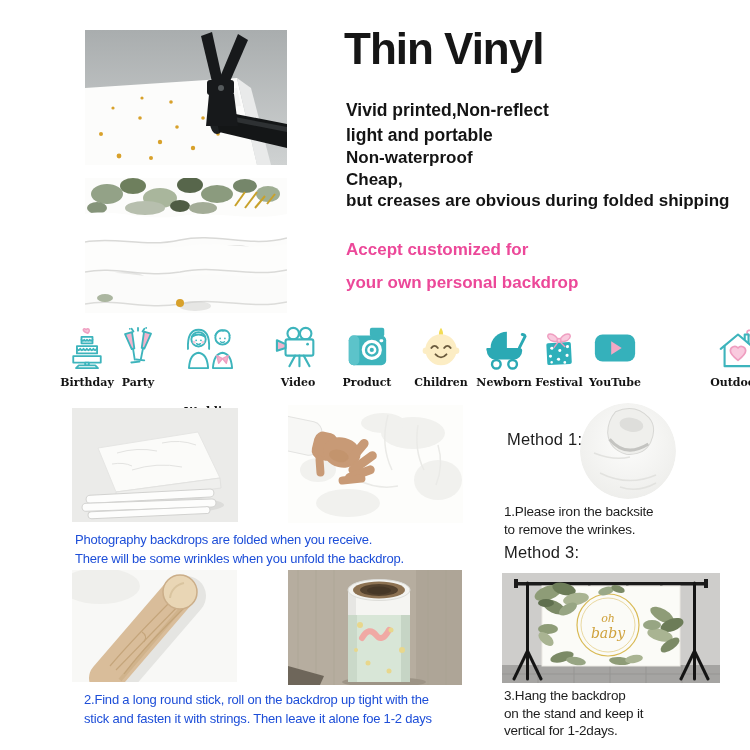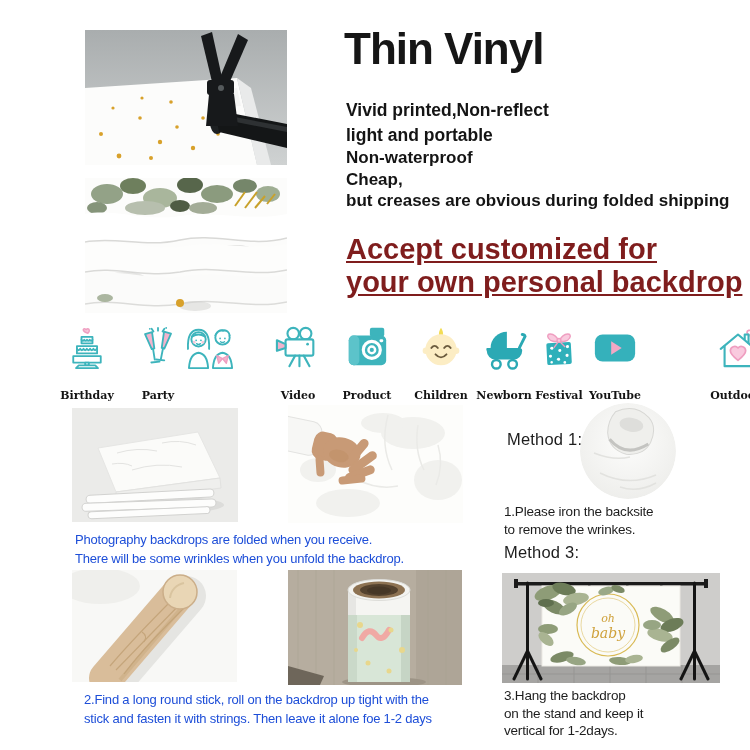--- a/index.html
+++ b/index.html
@@ -9,25 +9,25 @@
   .photo { position:absolute; overflow:hidden; }
   .photo svg { display:block; }
 
   .title { left:344px; top:24px; font-size:44px; font-weight:700; color:#161616; letter-spacing:-1px; }
   .features { left:346px; top:97px; color:#141414; font-weight:700; }
   .feat-l1 { font-size:17.5px; line-height:26px; }
   .feat-l2 { font-size:17.5px; line-height:24px; }
   .feat-l3 { font-size:17px;   line-height:22px; }
   .feat-l4 { font-size:17px;   line-height:21px; }
   .feat-l5 { font-size:17px;   line-height:21px; }
-  .accept { left:346px; top:233px; font-size:29px; font-weight:700; color:#7f1d1d; line-height:33px;text-decoration:underline; }
+  .accept { left:346px; top:233px; font-size:17px; font-weight:700; color:#ec4899; line-height:33px; }
 
   .cat { position:absolute; top:318px; width:92px; display:flex; flex-direction:column; align-items:center; }
   .cat .iconbox { height:52px; display:flex; align-items:flex-end; justify-content:center; }
-  .cat .lbl { margin-top:19px; font-family:"DejaVu Serif", serif; font-weight:700; font-size:11px; color:#141414; white-space:nowrap; }
+  .cat .lbl { margin-top:6px; font-family:"DejaVu Serif", serif; font-weight:700; font-size:11px; color:#141414; white-space:nowrap; }
 
   .caption { color:#1d4ed8; font-size:13px; letter-spacing:-0.2px; line-height:19px; }
   .mheading { color:#1d1d1d; font-size:16.5px; letter-spacing:0.2px; }
   .steps { color:#1d1d1d; font-size:13.5px; letter-spacing:-0.2px; line-height:18px; }
 
   .circlephoto { border-radius:50%; }
 </style>
 </head>
 <body>
 
@@ -131,21 +131,21 @@
       <path d="M13,23 h22 v8 h-22 Z" fill="#ffffff"></path>
       <path d="M13,26 q1.8,3 3.6,0 q1.8,3 3.6,0 q1.8,3 3.6,0 q1.8,3 3.6,0 q1.8,3 3.6,0 q1.8,3 3.6,0"></path>
       <path d="M9,34 h30 v7 h-30 Z" fill="#ffffff"></path>
       <path d="M22,41 h4 v3 h-4 Z" fill="#ffffff"></path>
       <path d="M15,44 h18 l3,3 h-24 Z" fill="#ffffff"></path>
     </svg>
       </div>
     <span class="lbl">Birthday</span>
   </div>
 
-  <div class="cat" style="left:112px;">
+  <div class="cat" style="left:92px;">
     <div class="iconbox">
         <svg width="40" height="46" viewBox="0 0 44 48" fill="none" stroke="#3db4bc" stroke-width="2" stroke-linecap="round" stroke-linejoin="round">
       <g transform="rotate(-16 16 24)">
         <path d="M12,8 h8 l-2.5,18 h-3 Z" fill="#f3b3cc"></path>
         <path d="M16,26 l-1.5,12"></path>
             <path d="M10,40 l9,1.5"></path>
       </g>
       <g transform="rotate(16 30 24)">
         <path d="M24,8 h8 l-2.5,18 h-3 Z" fill="#f3b3cc"></path>
         <path d="M28,26 l1,12"></path>

